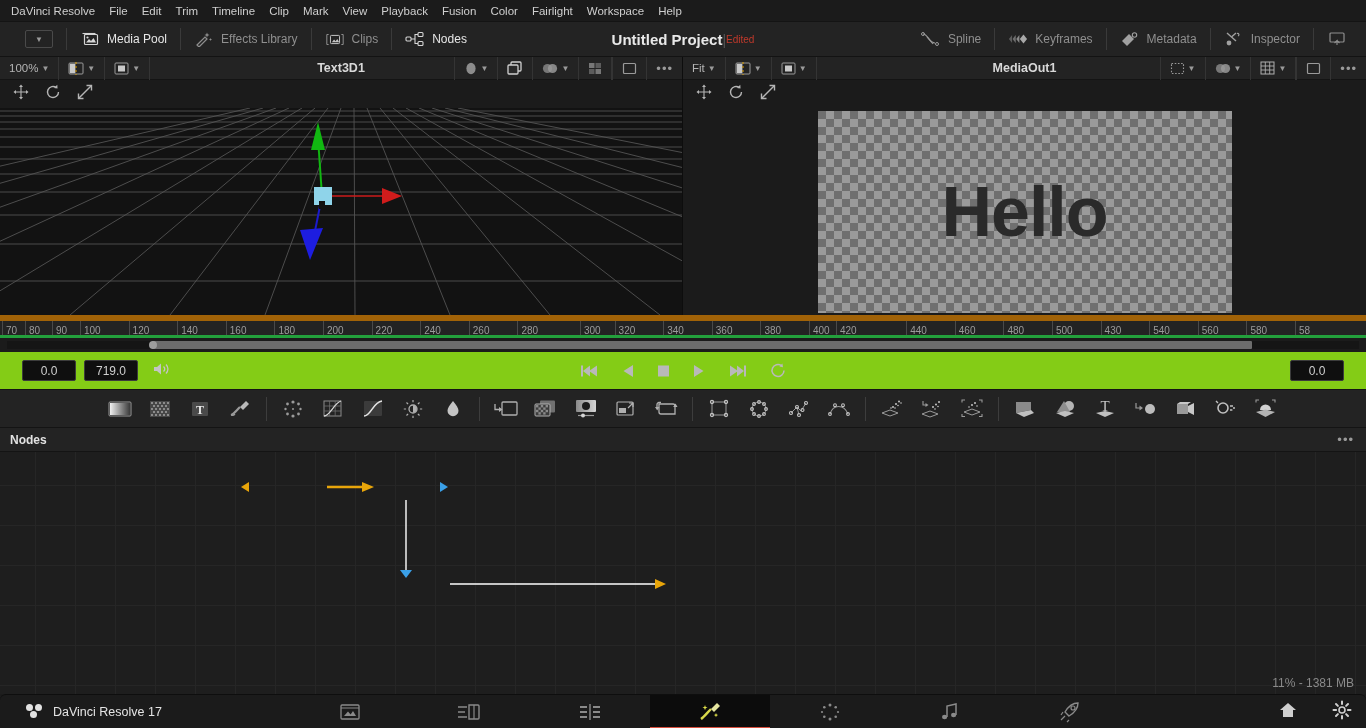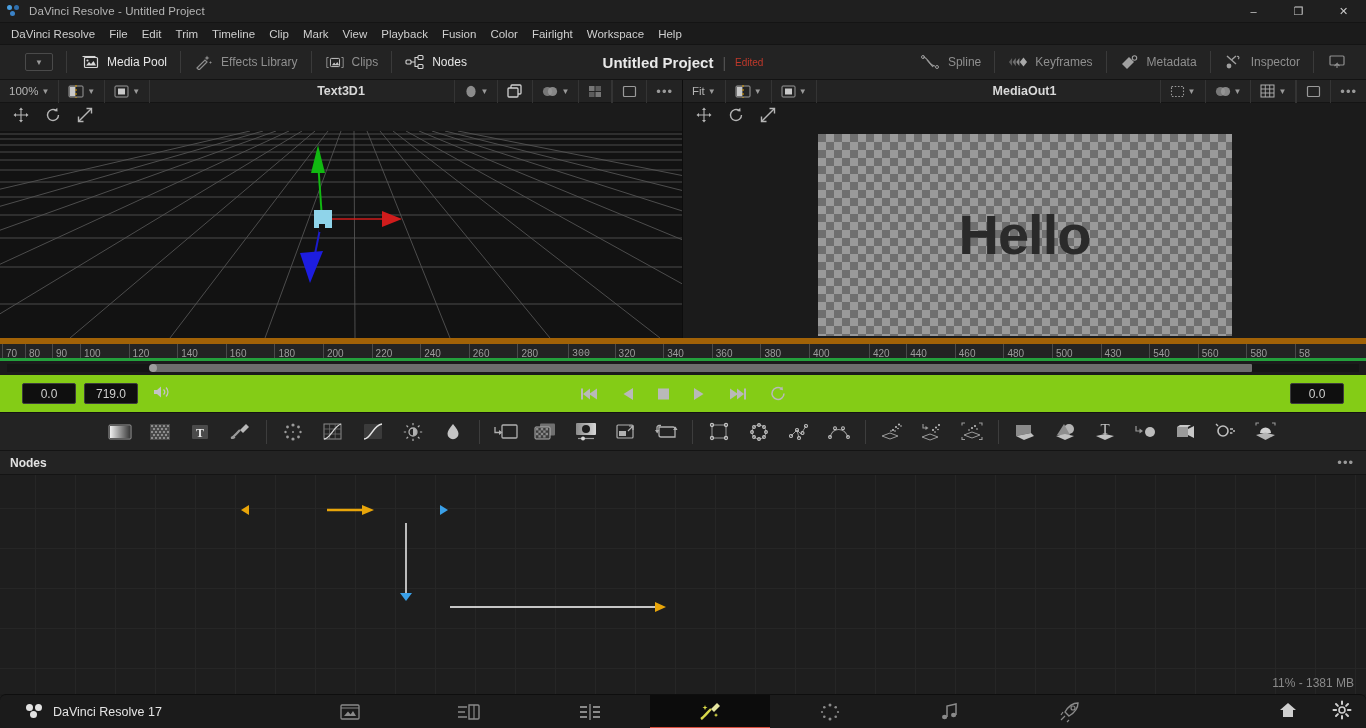--- a/index.html
+++ b/index.html
@@ -51,21 +51,21 @@
   .tgroup-label { font-size:12px; color:#8f8f8f; white-space:nowrap; }
   .tgroup.active .tgroup-label { color:#e6e6e6; }
   .ticon { width:20px; height:18px; display:flex; align-items:center; justify-content:center; }
   .ticon svg { display:block; }
   .dropdown-btn {
     width:28px;height:18px;border:1px solid #4a4a4a;border-radius:2px;
     display:flex;align-items:center;justify-content:center;color:#9a9a9a;font-size:8px;
   }
   .proj-title-wrap{
     position:absolute; left:0; right:0; top:0; height:35px;
-    display:flex; align-items:center; justify-content:center; gap:9px; pointer-events:none;
+    display:flex; align-items:center; justify-content:center; pointer-events:none;
   }
   .proj-title{ font-size:15px; color:#e9e9e9; font-weight:bold; }
   .proj-sep{ color:#555; font-size:14px; }
   .proj-edited{ font-size:10px; color:#c0392b; }
 
   
   .viewers { flex:0 0 258px; display:flex; background:#1b1b1b; }
   .viewer { flex:1 1 50%; display:flex; flex-direction:column; position:relative; }
   .viewer.left { border-right:1px solid #0d0d0d; }
   .vheader {
@@ -99,21 +99,21 @@
   .checker{
     width:414px; height:202px;
     background-image:
       linear-gradient(45deg,#9a9a9a 25%,transparent 25%,transparent 75%,#9a9a9a 75%),
       linear-gradient(45deg,#9a9a9a 25%,transparent 25%,transparent 75%,#9a9a9a 75%);
     background-color:#6f6f6f;
     background-size:16px 16px;
     background-position:0 0, 8px 8px;
     display:flex; align-items:center; justify-content:center;
   }
-  .hello-text{ font-size:56px; font-weight:bold; color:#2a2a2a; letter-spacing:-1px;
+  .hello-text{ font-size:70px; font-weight:bold; color:#2a2a2a; letter-spacing:-1px;
                font-family:"Liberation Sans", sans-serif; }
 
   
   .ruler{ height:20px; background:#232323; position:relative; flex:0 0 20px;
           border-top:6px solid #a16207; overflow:hidden; }
   .rtick{ position:absolute; top:0; height:20px; border-left:1px solid #4a4a4a;
           font-size:10px; color:#9b9b9b; padding-left:3px; line-height:20px; }
 
   
   .greenline{ height:3px; background:#23a03c; flex:0 0 3px; }
@@ -175,32 +175,20 @@
          position:relative; }
   .page.active{ background:#0c0c0c; }
   .page.active::after{ content:""; position:absolute; left:0;right:0;bottom:0;height:2px;background:#d94f3d;}
   .sysicons{ position:absolute; right:14px; display:flex; align-items:center; gap:34px; }
 </style>
 </head>
 <body>
 
 <div class="app">
 
-  <div class="titlebar">
-    <div class="tb-icon">
-        <i></i>
-        <i></i>
-        <i></i>
-      </div>
-    <div class="tb-title">DaVinci Resolve - Untitled Project</div>
-    <div class="tb-spacer"></div>
-    <div class="tb-btn">–</div>
-    <div class="tb-btn">❐</div>
-    <div class="tb-btn close">✕</div>
-  </div>
 
   <div class="menubar">
     <div class="menu-item">DaVinci Resolve</div>
     <div class="menu-item">File</div>
     <div class="menu-item">Edit</div>
     <div class="menu-item">Trim</div>
     <div class="menu-item">Timeline</div>
     <div class="menu-item">Clip</div>
     <div class="menu-item">Mark</div>
     <div class="menu-item">View</div>
@@ -566,27 +554,27 @@
       <div class="rtick" style="left: 80px;">100</div>
       <div class="rtick" style="left: 128.6px;">120</div>
       <div class="rtick" style="left: 177.2px;">140</div>
       <div class="rtick" style="left: 225.8px;">160</div>
       <div class="rtick" style="left: 274.4px;">180</div>
       <div class="rtick" style="left: 323px;">200</div>
       <div class="rtick" style="left: 371.6px;">220</div>
       <div class="rtick" style="left: 420.2px;">240</div>
       <div class="rtick" style="left: 468.8px;">260</div>
       <div class="rtick" style="left: 517.4px;">280</div>
-      <div class="rtick" style="left: 568px; font-family: Liberation Mono, monospace;">300</div>
+      <div class="rtick" style="left: 580px;">300</div>
       <div class="rtick" style="left: 614.6px;">320</div>
       <div class="rtick" style="left: 663.2px;">340</div>
       <div class="rtick" style="left: 711.8px;">360</div>
       <div class="rtick" style="left: 760.4px;">380</div>
       <div class="rtick" style="left: 809px;">400</div>
-      <div class="rtick" style="left: 869px;">420</div>
+      <div class="rtick" style="left: 836px;">420</div>
       <div class="rtick" style="left: 906.2px;">440</div>
       <div class="rtick" style="left: 954.8px;">460</div>
       <div class="rtick" style="left: 1003.4px;">480</div>
       <div class="rtick" style="left: 1052px;">500</div>
       <div class="rtick" style="left: 1100.6px;">430</div>
       <div class="rtick" style="left: 1149.2px;">540</div>
       <div class="rtick" style="left: 1197.8px;">560</div>
       <div class="rtick" style="left: 1246.4px;">580</div>
       <div class="rtick" style="left: 1295px;">58</div>
     </div>

